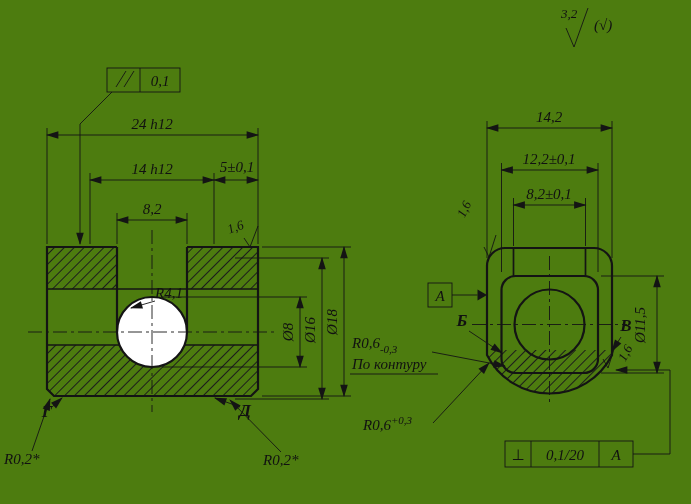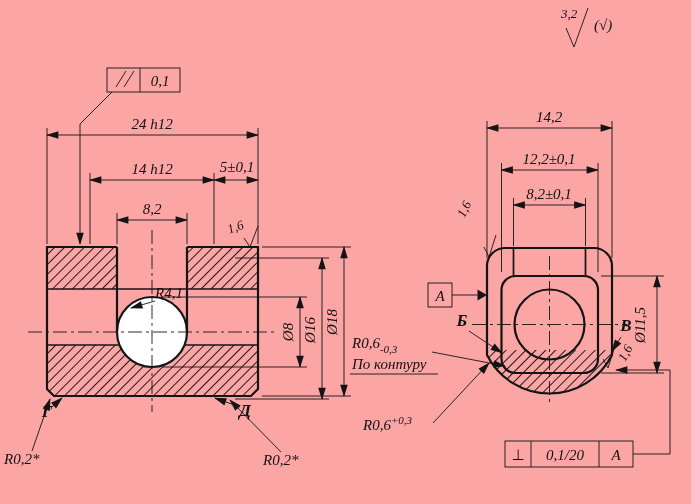--- a/index.html
+++ b/index.html
@@ -1,16 +1,16 @@
 <!DOCTYPE html>
 <html><head>
 <meta charset="utf-8">
 <style>
   html,body{margin:0;padding:0;background:#ffffff;}
-  .page{width:691px;height:504px;background:#fca5a5;position:relative;overflow:hidden;}
+  .page{width:691px;height:504px;background:#4d7c0f;position:relative;overflow:hidden;}
   svg{display:block;}
   .thick{stroke:#141414;stroke-width:2.2;fill:none;}
   .med{stroke:#141414;stroke-width:1.7;fill:none;}
   .thin{stroke:#141414;stroke-width:0.9;fill:none;}
   .cl{stroke:#141414;stroke-width:0.9;fill:none;stroke-dasharray:14 4 3 4;}
   .dim-text{font:italic 15px "Liberation Serif", serif;fill:#111;}
   .dim-sm{font:italic 13px "Liberation Serif", serif;fill:#111;}
   .cap{font:italic 600 17px "Liberation Serif", serif;fill:#111;}
   .fcf-sym{font:normal 15px "DejaVu Sans", sans-serif;fill:#111;}
   .tol{font-size:11px;}

